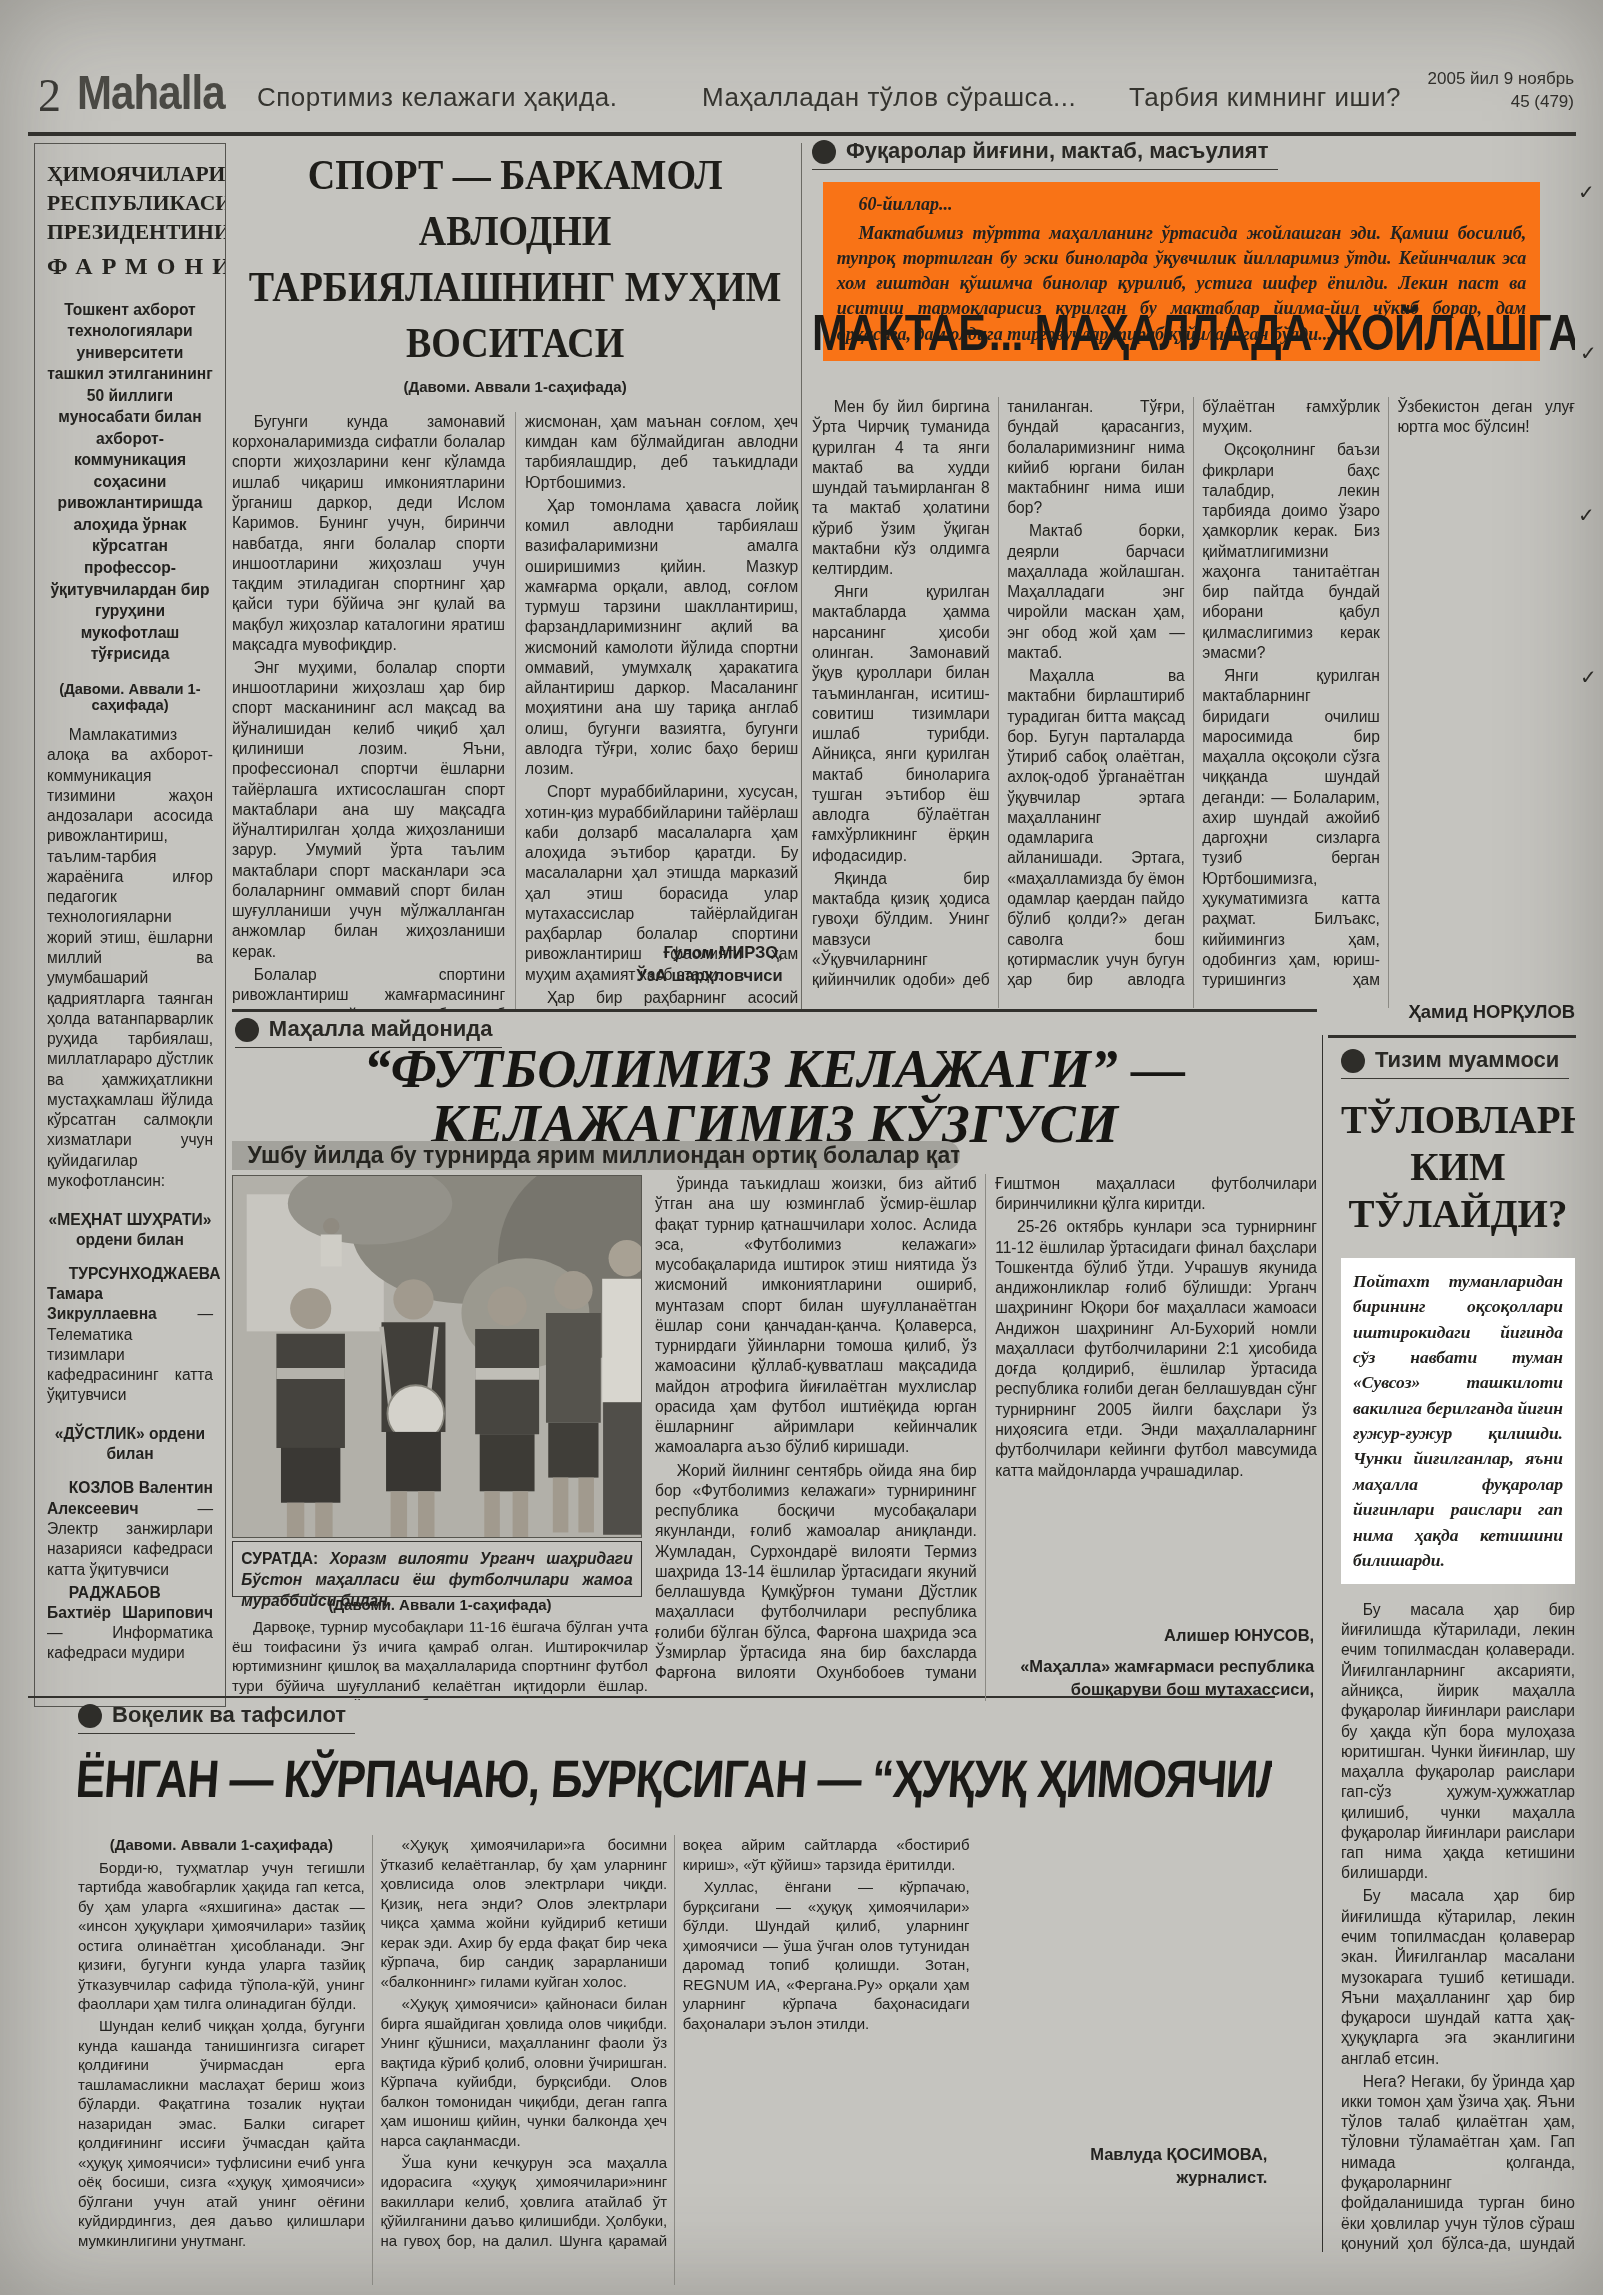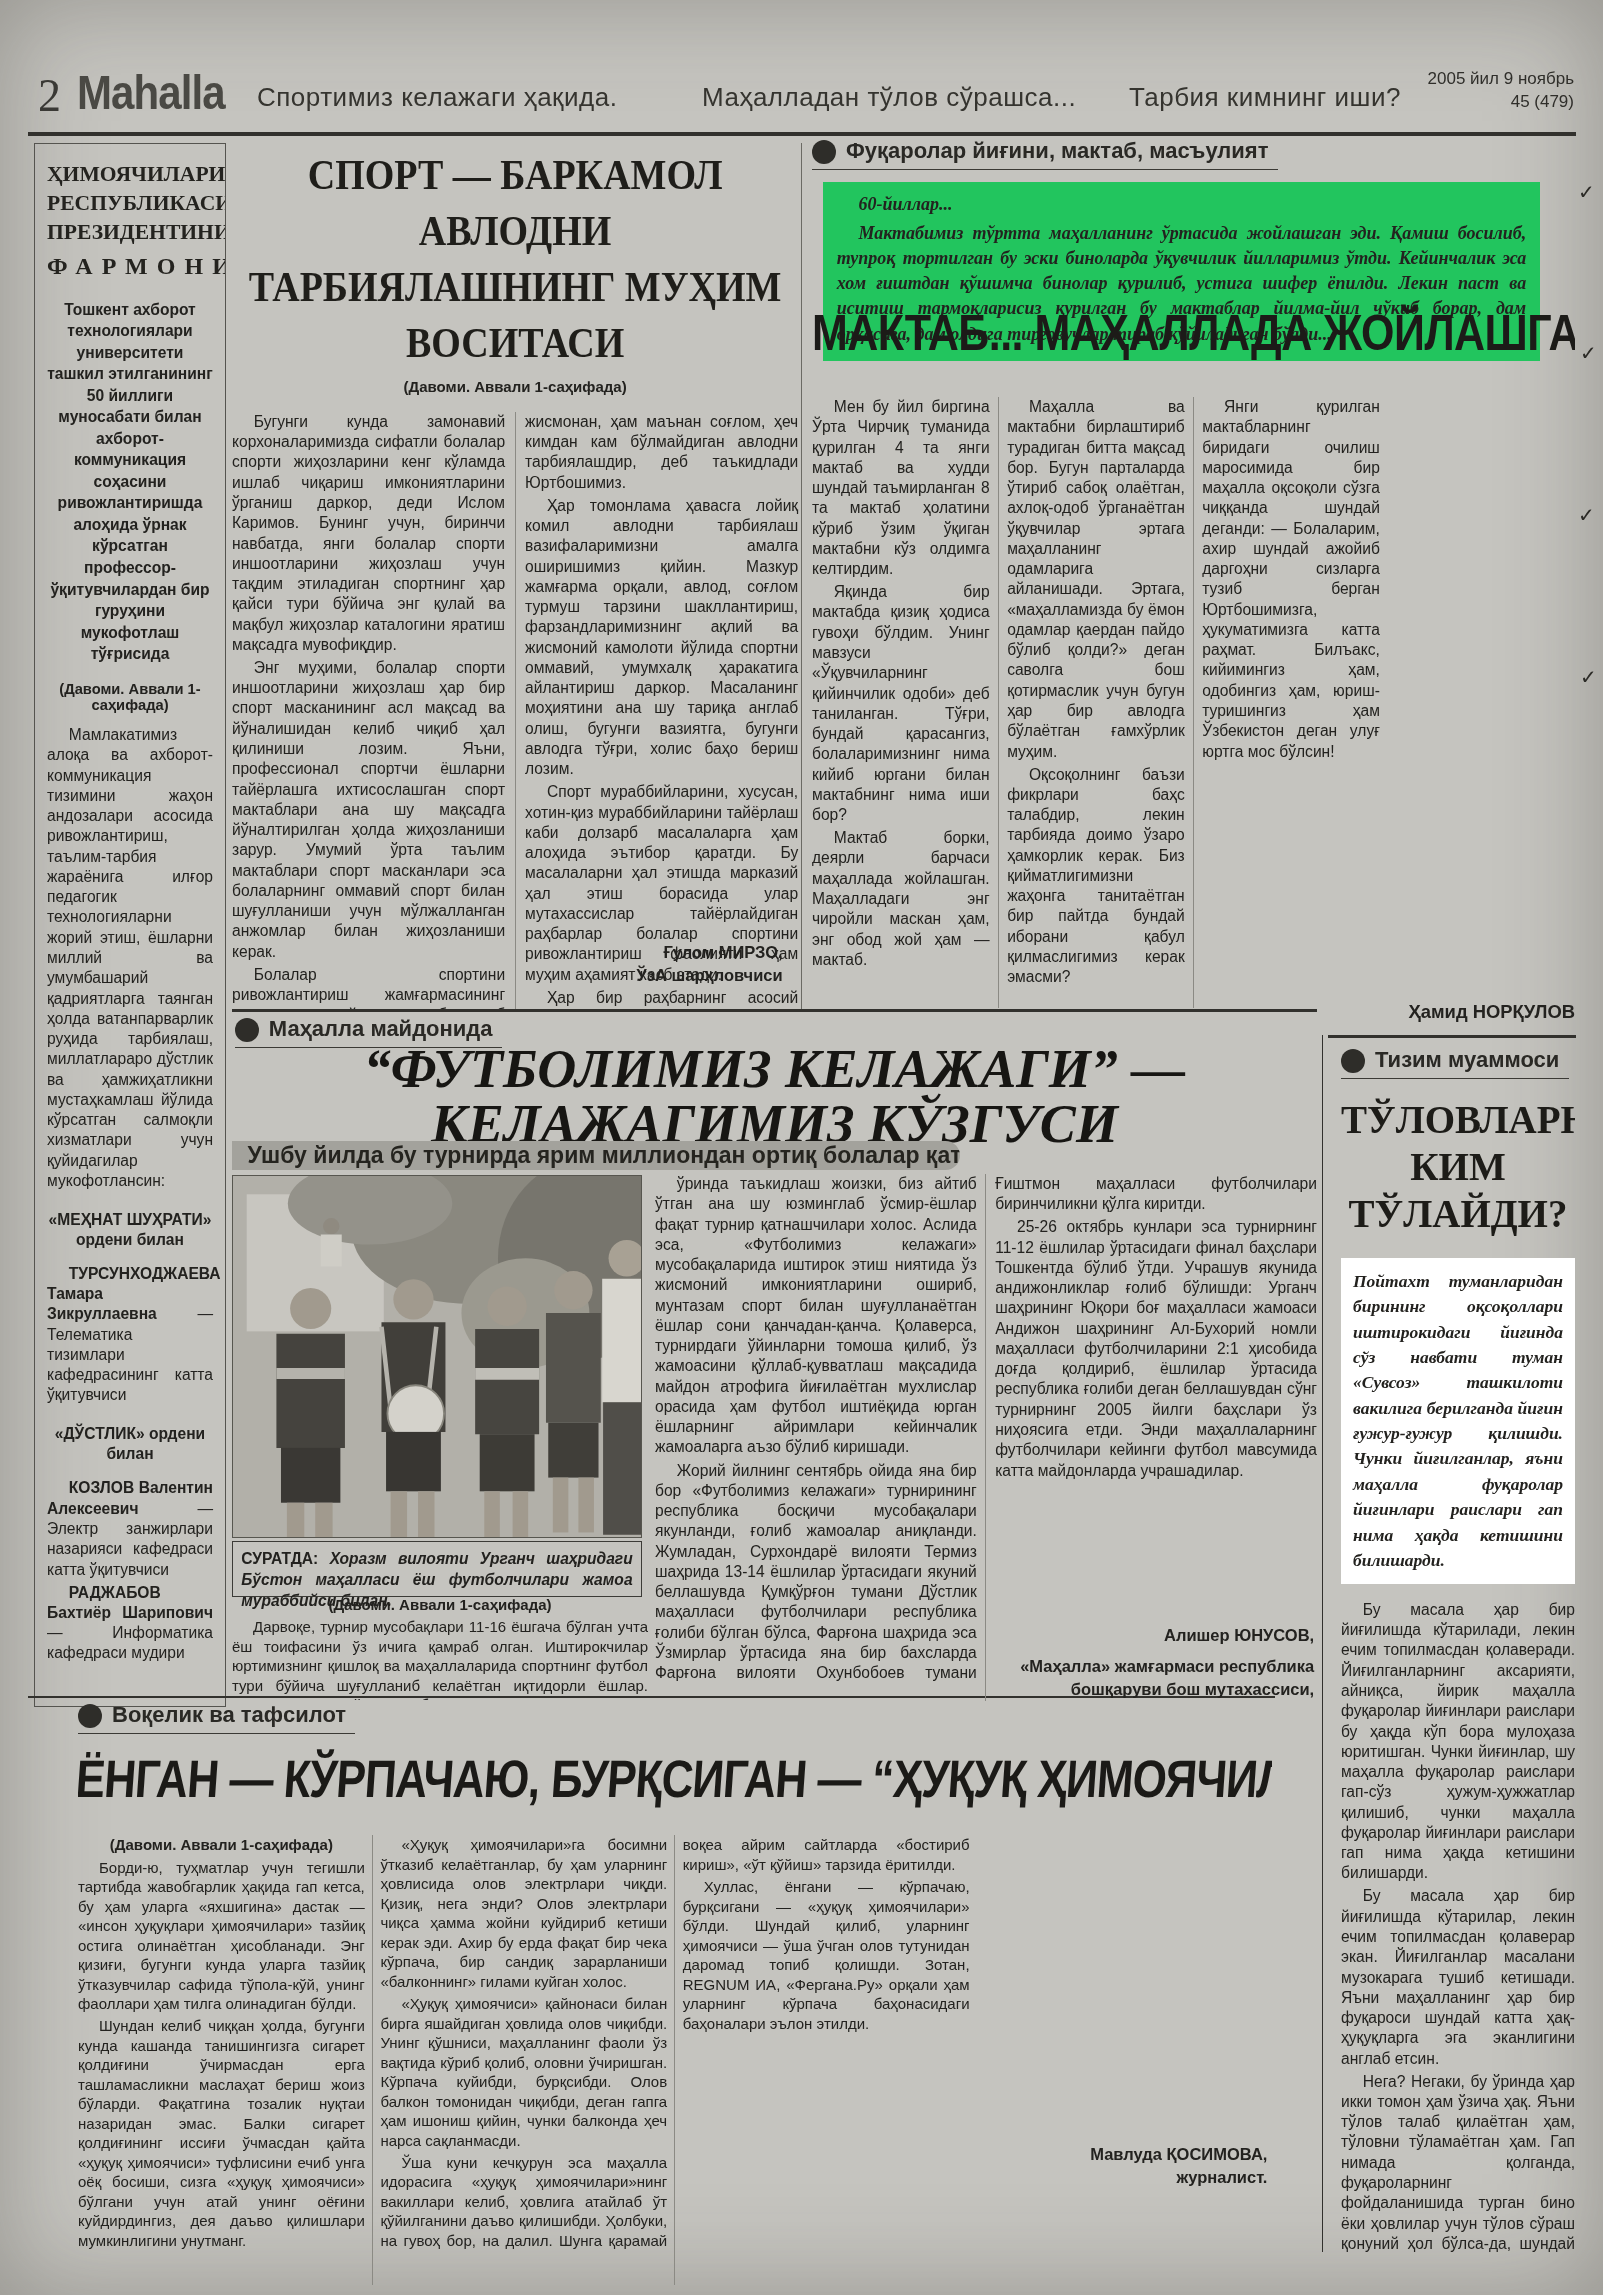--- a/index.html
+++ b/index.html
@@ -37,21 +37,21 @@
   .cols2{column-count:2;column-gap:20px;column-fill:auto;column-rule:0.5px solid #8b8a84;}
   .sport .cols2{height:684px;margin-top:16.5px;font-size:15.6px;}
   .sport-byline{position:absolute;right:18.4px;bottom:24px;text-align:right;font-weight:bold;font-size:16.5px;line-height:1.4;}
   
   .kicker{display:inline-block;font-weight:bold;font-size:22px;color:#2a2925;
           border-bottom:1.8px solid #3b3a35;padding:0 9.2px 4.6px 0;}
   .kicker .dot{display:inline-block;width:24px;height:24px;border-radius:50%;background:#2e2d29;
                vertical-align:middle;margin-right:10px;}
   
   .maktab{position:absolute;left:812px;top:138px;width:763px;height:891px;overflow:hidden;}
-  .maktab .intro{position:absolute;left:11px;top:44px;width:717px;background:#22c55e;
+  .maktab .intro{position:absolute;left:11px;top:44px;width:717px;background:#f97316;
                  font-family:"Liberation Serif",serif;font-style:italic;font-weight:bold;
                  font-size:18px;padding:10px 13.8px;box-sizing:border-box;}
   .maktab .intro p{margin:0 0 3.7px;text-indent:1.2em;text-align:justify;line-height:1.4;}
   .maktab h1{position:absolute;left:0;top:166px;width:100%;margin:0;text-align:left;
              font-size:43px;font-weight:bold;letter-spacing:-0.5px;color:#1c1b18;
              transform:scaleY(1.18);transform-origin:top left;white-space:nowrap;}
   .cols4m{position:absolute;left:0;top:239px;width:763px;height:611px;overflow:hidden;
           column-count:4;column-gap:17.5px;column-fill:auto;column-rule:0.5px solid #8b8a84;font-size:15.6px;margin-top:20px;}
   .maktab-byline{position:absolute;left:1332px;top:1001px;width:243px;text-align:right;
                  font-weight:bold;font-size:18.4px;}
@@ -154,20 +154,21 @@
     <div class="kicker">
       <span class="dot"></span><span>Фуқаролар йиғини, мактаб, масъулият</span>
     </div>
     <div class="intro just">
         <p>60-йиллар...</p>
         <p>Мактабимиз тўртта маҳалланинг ўртасида жойлашган эди. Қамиш босилиб, тупроқ тортилган бу эски биноларда ўқувчилик йилларимиз ўтди. Кейинчалик эса хом ғиштдан қўшимча бинолар қурилиб, устига шифер ёпилди. Лекин паст ва иситиш тармоқларисиз қурилган бу мактаблар йилма-йил чўкиб борар, дам орқасига, дам олдига тирговучлар тираб қўйиладиган бўлди...</p>
       </div>
     <h1>МАКТАБ... МАҲАЛЛАДА ЖОЙЛАШГАН</h1>
     <div class="cols4m just">
         <p>Мен бу йил биргина Ўрта Чирчиқ туманида қурилган 4 та янги мактаб ва худди шундай таъмирланган 8 та мактаб ҳолатини кўриб ўзим ўқиган мактабни кўз олдимга келтирдим.</p>
+        <p>Янги қурилган мактабларда ҳамма нарсанинг ҳисоби олинган. Замонавий ўқув қуроллари билан таъминланган, иситиш-совитиш тизимлари ишлаб турибди. Айниқса, янги қурилган мактаб биноларига тушган эътибор ёш авлодга бўлаётган ғамхўрликнинг ёрқин ифодасидир.</p>
         <p>Яқинда бир мактабда қизиқ ҳодиса гувоҳи бўлдим. Унинг мавзуси «Ўқувчиларнинг қийинчилик одоби» деб таниланган. Тўғри, бундай қарасангиз, болаларимизнинг нима кийиб юргани билан мактабнинг нима иши бор?</p>
         <p>Мактаб борки, деярли барчаси маҳаллада жойлашган. Маҳалладаги энг чиройли маскан ҳам, энг обод жой ҳам — мактаб.</p>
         <p>Маҳалла ва мактабни бирлаштириб турадиган битта мақсад бор. Бугун парталарда ўтириб сабоқ олаётган, ахлоқ-одоб ўрганаётган ўқувчилар эртага маҳалланинг одамларига айланишади. Эртага, «маҳалламизда бу ёмон одамлар қаердан пайдо бўлиб қолди?» деган саволга бош қотирмаслик учун бугун ҳар бир авлодга бўлаётган ғамхўрлик муҳим.</p>
         <p>Оқсоқолнинг баъзи фикрлари баҳс талабдир, лекин тарбияда доимо ўзаро ҳамкорлик керак. Биз қийматлигимизни жаҳонга танитаётган бир пайтда бундай иборани қабул қилмаслигимиз керак эмасми?</p>
         <p>Янги қурилган мактабларнинг биридаги очилиш маросимида бир маҳалла оқсоқоли сўзга чиққанда шундай деганди: — Болаларим, ахир шундай ажойиб даргоҳни сизларга тузиб берган Юртбошимизга, ҳукуматимизга катта раҳмат. Билъакс, кийимингиз ҳам, одобингиз ҳам, юриш-туришингиз ҳам Ўзбекистон деган улуғ юртга мос бўлсин!</p>
       </div>
   </div>
   <div class="maktab-byline">Ҳамид НОРҚУЛОВ</div>
 
   <div class="rule" style="left:232px;top:1009px;width:1085px;height:3.2px;"></div>

